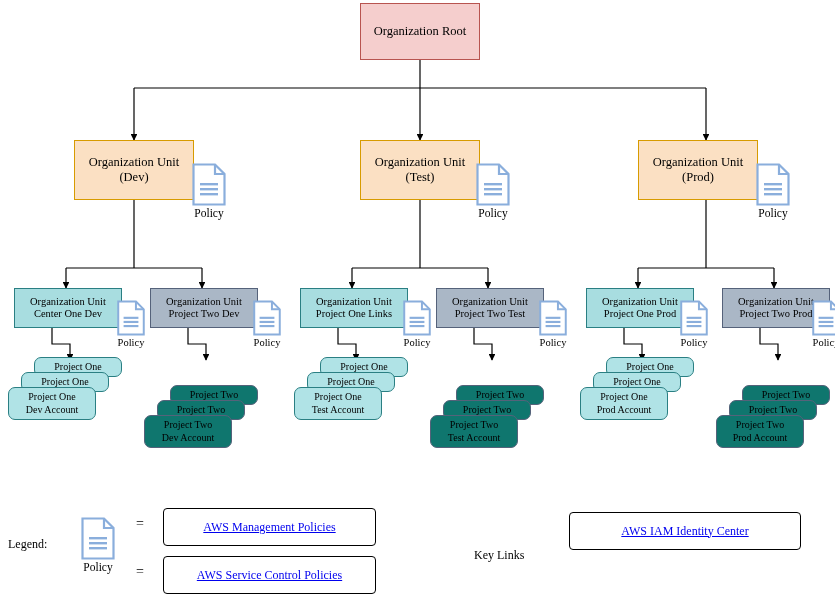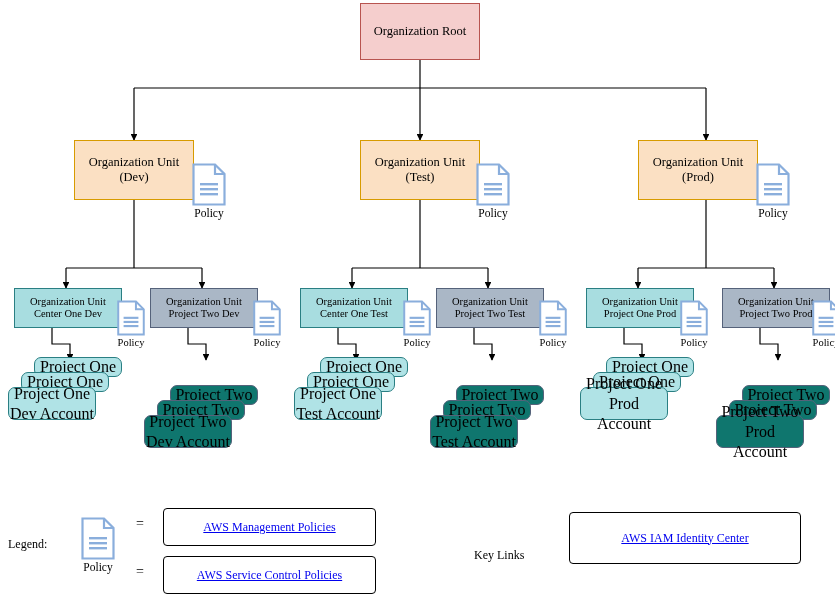--- a/index.html
+++ b/index.html
@@ -75,21 +75,21 @@
     width: 104px;
     height: 66px;
   }
   .card {
     position: absolute;
     box-sizing: border-box;
     width: 88px;
     border-radius: 7px;
     border-width: 1px;
     border-style: solid;
-    font-size: 16px;
+    font-size: 10px;
     display: flex;
     align-items: center;
     justify-content: center;
     text-align: center;
     line-height: 1.25;
     color: #000000;
     white-space: pre-line;
   }
   .card.teal   { background: #b0e3e6; border-color: #2a7f83; }
   .card.slate  { background: #0f766e; border-color: #55627a; margin-top: 28px; }
@@ -290,21 +290,21 @@
   <div class="stack" style="left:144px; top:357px;">
     <div class="card slate c1">Project Two</div>
     <div class="card slate c2">Project Two</div>
     <div class="card slate c3">Project Two
 Dev Account</div>
   </div>
 
   <div class="node sub-ou teal" style="left:300px; top:288px; width:108px; height:40px;">
     <div>
       <div>Organization Unit</div>
-      <div>Center One Test</div>
+      <div>Project One Links</div>
     </div>
   </div>
   <div class="policy-wrap small" style="left:391px; top:300px;">
     <svg class="policy-icon" viewBox="0 0 34 43">
       <path d="M1.5 1.5 H23 L32.5 11 V41.5 H1.5 Z" fill="#ffffff" stroke="#8aaedc" stroke-width="2.4"></path>
       <path d="M23 1.5 V11 H32.5" fill="none" stroke="#8aaedc" stroke-width="2.4"></path>
       <rect x="8" y="20" width="18" height="2.6" fill="#8aaedc"></rect>
       <rect x="8" y="25" width="18" height="2.6" fill="#8aaedc"></rect>
       <rect x="8" y="30" width="18" height="2.6" fill="#8aaedc"></rect>
     </svg>
@@ -404,17 +404,17 @@
     <span class="lnk">AWS Management Policies</span>
   </div>
 
   <span class="eq-sign" style="left:136px; top:564px;">=</span>
   <div class="link-box" style="left:163px; top:556px; width:213px; height:38px;">
     <span class="lnk">AWS Service Control Policies</span>
   </div>
 
   <span class="plain-label" style="left:474px; top:548px;">Key Links</span>
 
-  <div class="link-box" style="left:569px; top:512px; width:232px; height:52px;">
+  <div class="link-box" style="left:569px; top:512px; width:232px; height:38px;">
     <span class="lnk">AWS IAM Identity Center</span>
   </div>
 
 </div>
 
 </body></html>

